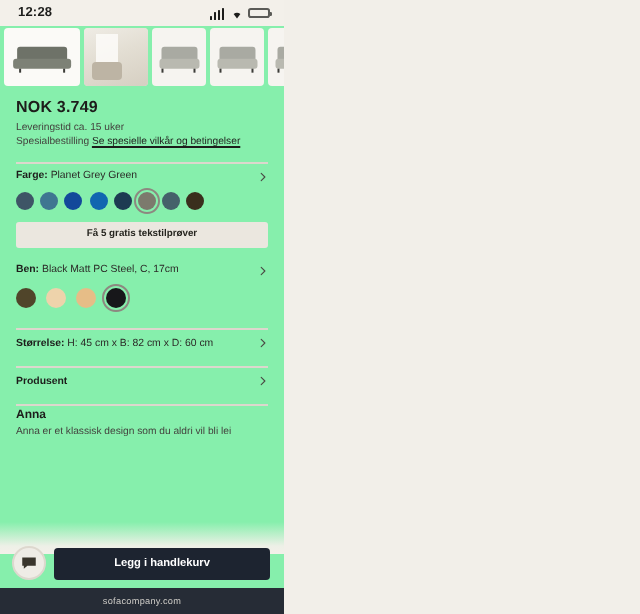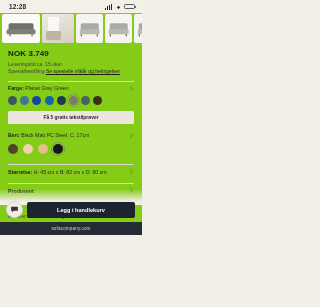--- a/index.html
+++ b/index.html
@@ -12,23 +12,23 @@
 
   body {
     font-family: "Liberation Sans", sans-serif;
     background: #f2efe9;
     position: relative;
     -webkit-font-smoothing: antialiased;
   }
 
   .phone {
     width: 142px;
-    height: 235px;
+    height: 307px;
     position: relative;
-    background: #84cc16;
+    background: #86efac;
     overflow: hidden;
   }
 
   
   .statusbar {
     height: 13px;
     display: flex;
     align-items: center;
     justify-content: space-between;
     padding: 0 7px 0 9px;

